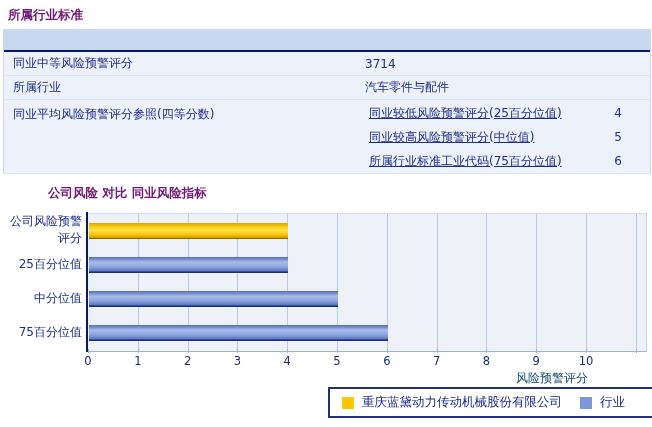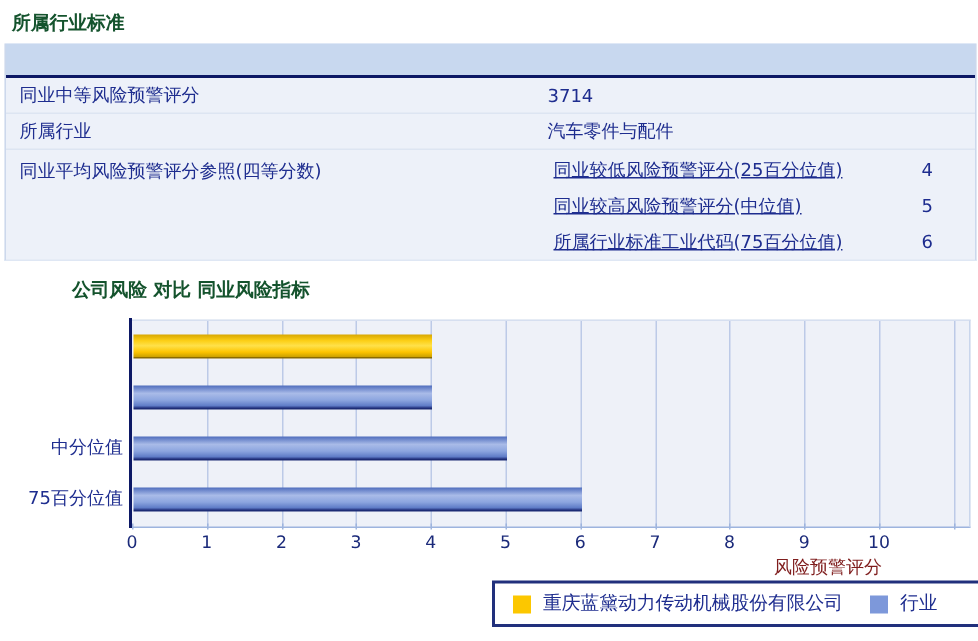--- a/index.html
+++ b/index.html
@@ -1,19 +1,19 @@
 <!DOCTYPE html>
 <html><head>
 <meta charset="utf-8">
 <style>
   html,body{margin:0;padding:0;background:#fff;}
   .screen{position:relative;width:652px;height:427px;background:#ffffff;overflow:hidden;
           font-family:"DejaVu Sans","Liberation Sans",sans-serif;}
 
-  .sec-title{position:absolute;left:8px;font-size:12.5px;font-weight:bold;color:#14532d;}
+  .sec-title{position:absolute;left:8px;font-size:12.5px;font-weight:bold;color:#701a75;}
   .t1{top:7px;}
   .t2{top:185px;margin-left:40px;}
 
   
   .tbl{position:absolute;left:3px;top:29px;width:646px;background:#edf1f9;
        border-left:1px solid #ccd8ec;border-right:1px solid #ccd8ec;border-bottom:1px solid #dfe7f4;}
   .thead{height:21px;background:#c8d8ef;border-bottom:2px solid #0c1865;}
   .trow{display:flex;align-items:center;height:23px;border-bottom:1px solid #dde5f2;
         font-size:12px;color:#1e2d8f;}
   .tlabel{padding-left:9px;width:352px;flex:none;}
@@ -33,21 +33,21 @@
   .gridline{position:absolute;top:0;width:1px;height:137px;background:#bccae7;}
   .xtick-mark{position:absolute;top:138px;width:1px;height:4px;background:#9db4de;}
   .bar{position:absolute;height:15px;}
   .bar.company{background:linear-gradient(180deg,#d8a702 0%,#fdd017 28%,#ffe14a 50%,#fdc400 78%,#caa000 100%);
                border-bottom:1px solid #8a6a00;}
   .bar.industry{background:linear-gradient(180deg,#4f6dbd 0%,#a9bbe8 35%,#8ca5df 65%,#5f7cc7 90%,#24337f 100%);
                 border-bottom:1px solid #1d2c75;}
   .cat-label{position:absolute;left:0;width:82px;display:flex;align-items:center;justify-content:flex-end;
              text-align:right;white-space:pre-line;line-height:17px;font-size:12px;color:#1e2d8f;}
   .xtick-label{position:absolute;top:143px;width:30px;text-align:center;font-size:11.5px;color:#1b2a7a;}
-  .x-title{position:absolute;top:159px;left:452px;width:200px;text-align:center;font-size:12px;color:#7f1d1d;}
+  .x-title{position:absolute;top:159px;left:452px;width:200px;text-align:center;font-size:12px;color:#0c4a6e;}
 
   .legend{position:absolute;left:328px;top:176px;width:298px;height:27px;border:2px solid #21307c;
           background:#fff;display:flex;align-items:center;padding:0 12px;gap:8px;
           font-size:12.5px;color:#1e2d8f;white-space:nowrap;}
   .sw{width:12px;height:12px;flex:none;}
   .sw.company{background:#fcc700;}
   .sw.industry{background:#7d98da;margin-left:10px;}
 </style>
 </head>
 <body>
@@ -128,21 +128,24 @@
       <div class="xtick-label" style="left: 122.8px;">1</div>
       <div class="xtick-label" style="left: 172.6px;">2</div>
       <div class="xtick-label" style="left: 222.4px;">3</div>
       <div class="xtick-label" style="left: 272.2px;">4</div>
       <div class="xtick-label" style="left: 322px;">5</div>
       <div class="xtick-label" style="left: 371.8px;">6</div>
       <div class="xtick-label" style="left: 421.6px;">7</div>
       <div class="xtick-label" style="left: 471.4px;">8</div>
       <div class="xtick-label" style="left: 521.2px;">9</div>
       <div class="xtick-label" style="left: 571px;">10</div>
+      <div class="cat-label" style="top: 2px; height: 34.25px;">公司风险预警
+评分</div>
       <div class="bar company" style="left: 89px; top: 11.625px; width: 199px;"></div>
+      <div class="cat-label" style="top: 36.25px; height: 34.25px;">25百分位值</div>
       <div class="bar industry" style="left: 89px; top: 45.875px; width: 199px;"></div>
       <div class="cat-label" style="top: 70.5px; height: 34.25px;">中分位值</div>
       <div class="bar industry" style="left: 89px; top: 80.125px; width: 249px;"></div>
       <div class="cat-label" style="top: 104.75px; height: 34.25px;">75百分位值</div>
       <div class="bar industry" style="left: 89px; top: 114.375px; width: 299px;"></div>
     </div>
 
 </div>
 
 </body></html>

